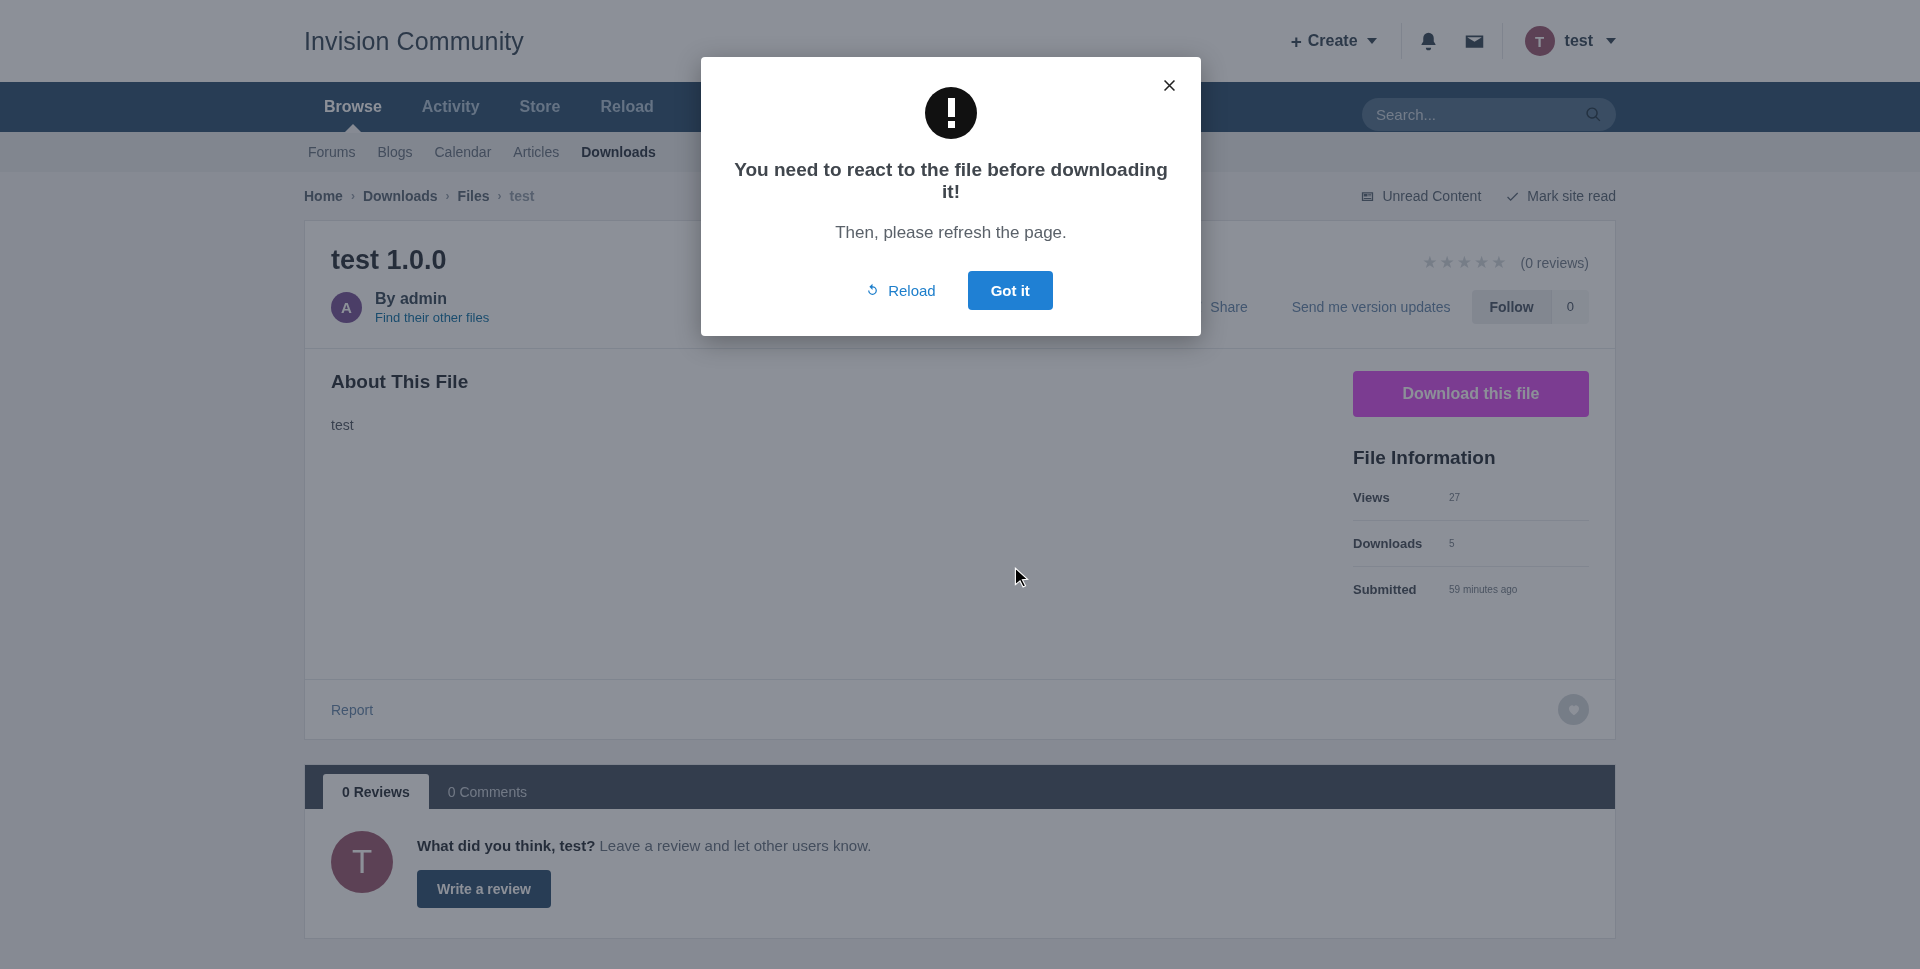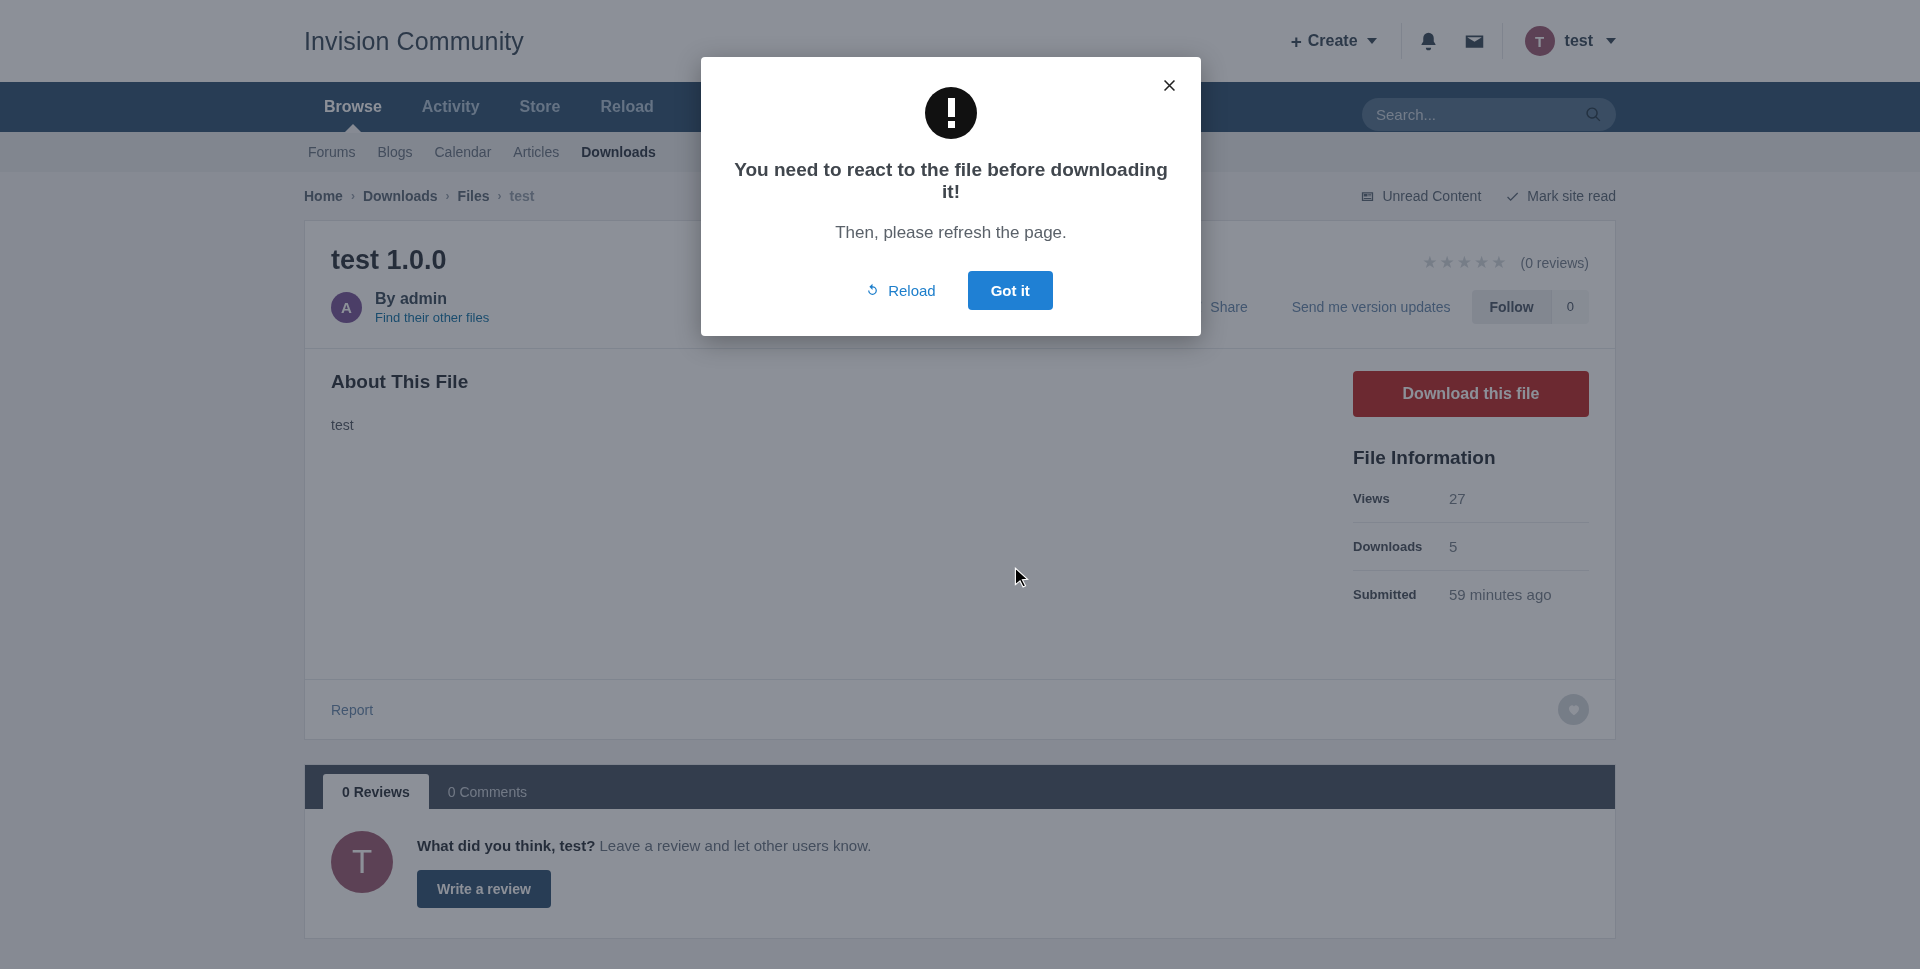--- a/index.html
+++ b/index.html
@@ -104,29 +104,29 @@
   .follow-count { background:#f4f5f7; color:#3e4c5e; font-size:13px; padding:9px 15px; border-left:1px solid #dfe2e6;}
 
   .divider { height:1px; background:#e3e6ea; }
 
   .body-grid { display:flex; }
   .body-left { flex:1; padding:22px 26px 0 26px; min-height:330px; }
   .about-h { font-size:19px; font-weight:700; color:#1b2430; margin-bottom:24px;}
   .about-p { font-size:14px; color:#454f5c; }
   .body-right { width:262px; padding:22px 26px 18px 0; }
   .download-btn {
-    display:block; width:100%; background:#b91c1c; color:#fff; text-align:center;
+    display:block; width:100%; background:#d946ef; color:#fff; text-align:center;
     font-size:16px; font-weight:600; padding:14px 0; border-radius:4px;
   }
   .fi-title { font-size:19px; font-weight:700; color:#1b2430; margin:30px 0 6px 0; }
   .fi-table { width:100%; border-collapse:collapse; }
   .fi-table tr { border-top:1px solid #e6e9ed; }
   .fi-table tr:first-child{ border-top:none; }
   .fi-table th { text-align:left; font-size:13px; font-weight:700; color:#3c4653; padding:15px 0; width:96px;}
-  .fi-table td { font-size:15px; color:#6c7784; padding:15px 0; }
+  .fi-table td { font-size:10px; color:#6c7784; padding:15px 0; }
 
   .card-foot { display:flex; align-items:center; padding:14px 26px; border-top:1px solid #e3e6ea; }
   .report-link { font-size:14px; color:#5b7fa6; }
   .heart {
     margin-left:auto; width:31px;height:31px;border-radius:50%;background:#cfd4da;
     display:flex;align-items:center;justify-content:center;
   }
   .heart svg { width:16px;height:15px;fill:#fff; }
 
   

